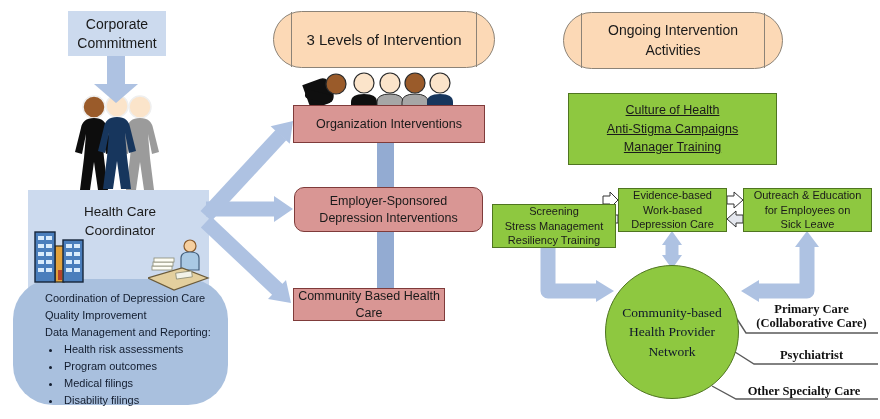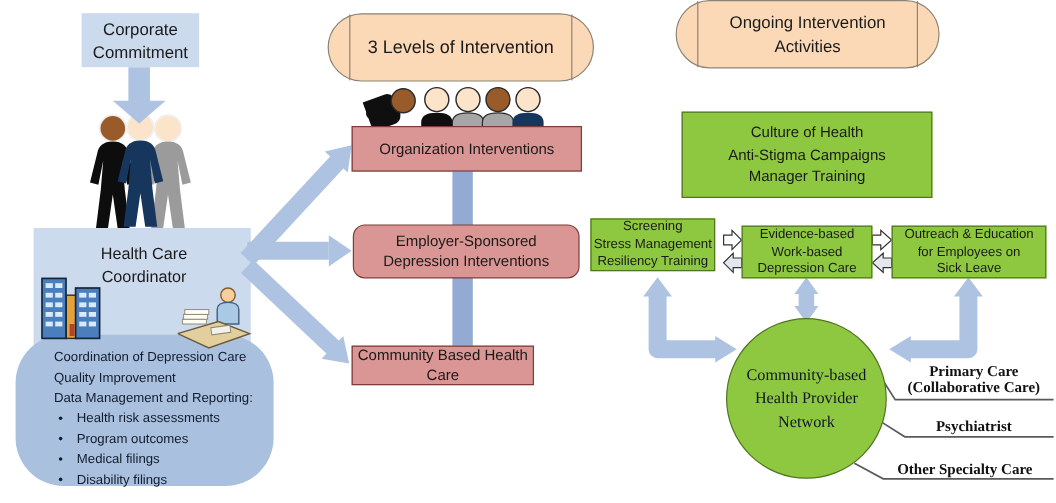--- a/index.html
+++ b/index.html
@@ -23,32 +23,32 @@
     border-radius:40px;z-index:2;padding:11px 10px 0 32px;font-size:11px;line-height:1.55;color:#121c2e;}
   #coordination-panel ul{margin:0 0 6px 17px;padding:0;}
   #coordination-panel li{margin:0;padding-left:2px;}
 
   
   .cylinder{background:var(--peach_fill);border:1.4px solid var(--peach_border);border-radius:29px;z-index:4;}
   .cylinder:before,.cylinder:after{content:"";position:absolute;top:0;bottom:0;width:0;
     border-left:1.2px solid var(--peach_border);}
   .cylinder:before{left:17px;} .cylinder:after{right:17px;}
   #cyl-levels{left:273px;top:11px;width:222px;height:57px;font-size:15px;}
-  #cyl-ongoing{left:563px;top:0;width:220px;height:57px;font-size:14px;line-height:1.4;}
+  #cyl-ongoing{left:563px;top:12px;width:220px;height:57px;font-size:14px;line-height:1.4;}
 
   .pinkbox{background:var(--pink_fill);border:1.5px solid var(--pink_border);z-index:4;font-size:12.5px;line-height:1.3;}
   #org-box{left:293px;top:105px;width:192px;height:38px;}
   #employer-box{left:294px;top:187px;width:189px;height:45px;border-radius:10px;}
   #community-box{left:293px;top:288px;width:152px;height:33px;}
 
   
   .greenbox{background:var(--green_fill);border:1.6px solid var(--green_border);z-index:4;
     font-size:11px;line-height:1.32;}
-  #culture-box{left:568px;top:93px;width:209px;height:72px;font-size:12.5px;line-height:1.5;}
-  #screening-box{left:492px;top:182px;width:104px;height:44px;}
+  #culture-box{left:568px;top:93px;width:209px;height:72px;font-size:12.5px;line-height:1.5;text-decoration:underline;}
+  #screening-box{left:492px;top:204px;width:124px;height:44px;}
   #evidence-box{left:618px;top:188px;width:109px;height:44px;}
   #outreach-box{left:743px;top:188px;width:129px;height:44px;}
   #network-circle{left:605px;top:265px;width:134px;height:134px;border-radius:50%;
     background:var(--green_fill);border:1.6px solid var(--green_border);z-index:4;
     font-size:13.5px;line-height:1.45;color:#0f172a;font-family:Liberation Serif, serif;}
 
   .ref-label{z-index:4;font-weight:bold;font-size:12.5px;line-height:1.15;text-align:center;color:#111;font-family:Liberation Serif, serif;}
   #ref-primary{left:745px;top:302px;width:133px;}
   #ref-psychiatrist{left:745px;top:348px;width:133px;}
   #ref-other{left:730px;top:384px;width:148px;}

